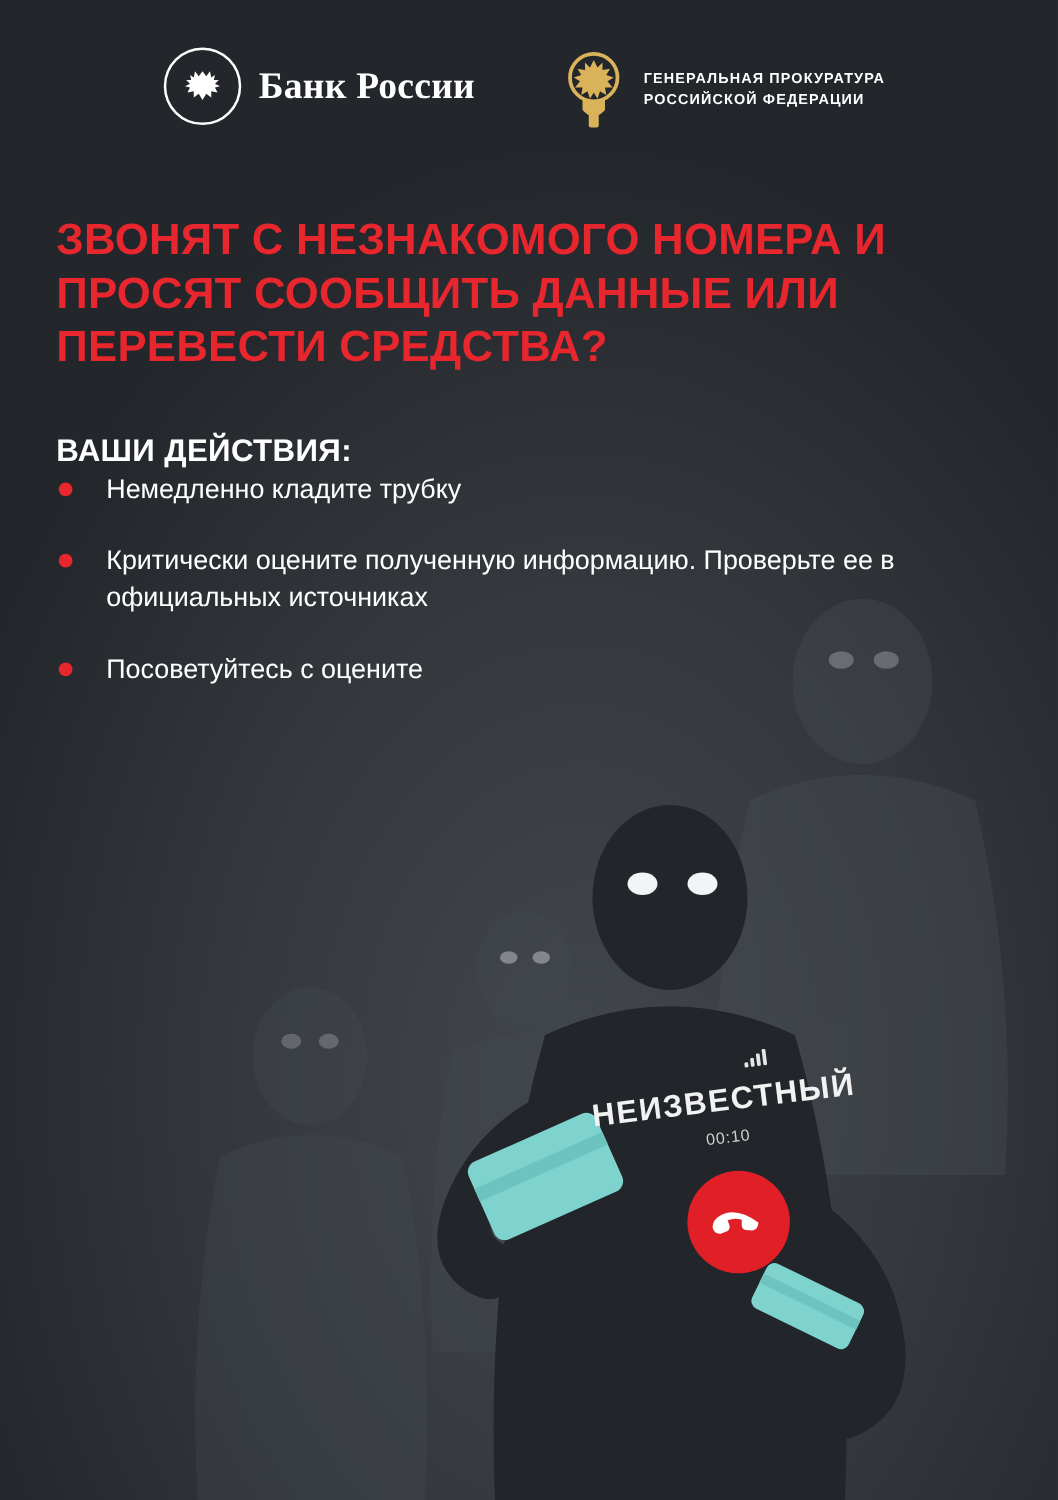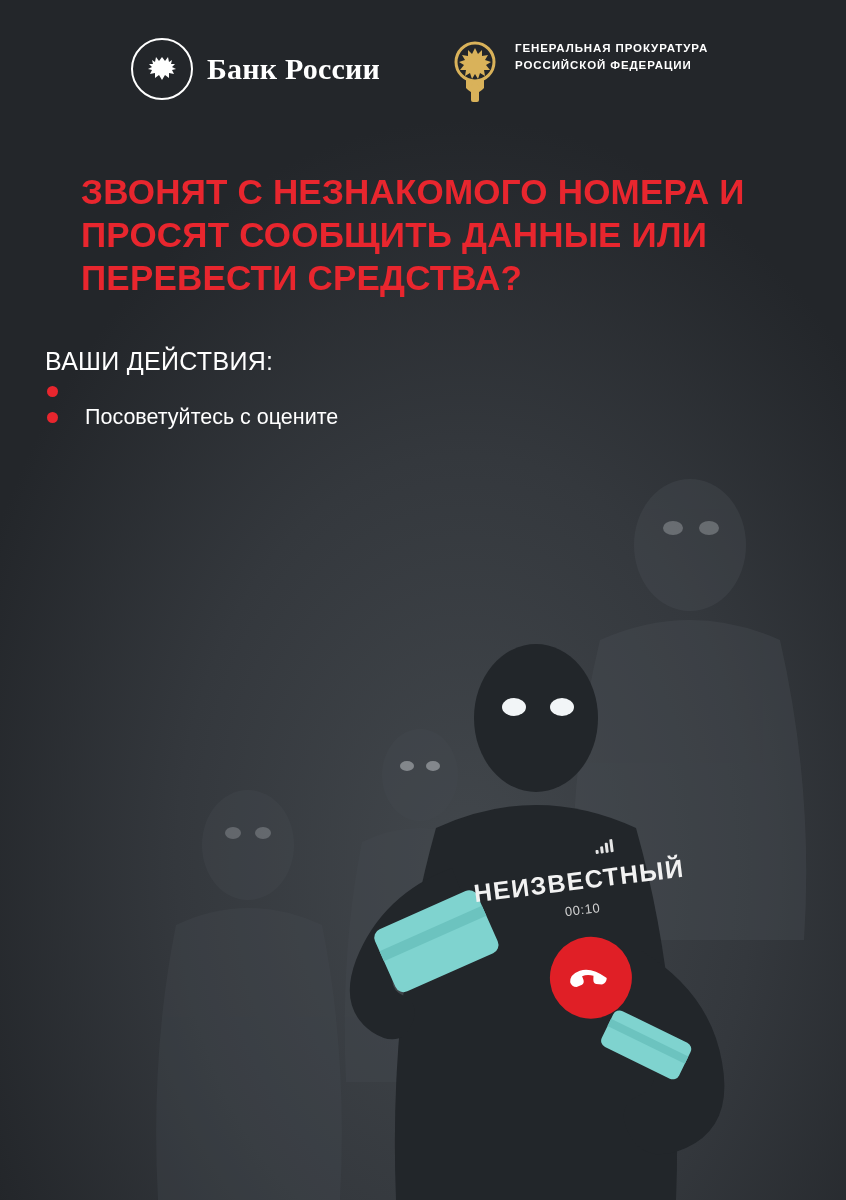--- a/index.html
+++ b/index.html
@@ -62,20 +62,21 @@
     letter-spacing: 0.2px;
     font-family: "Liberation Serif", serif;
     color: #ffffff;
     white-space: nowrap;
   }
   .logo-gp {
     position: absolute;
     left: 447px;
     top: 2px;
     display: flex;
+    align-items: center;
     gap: 12px;
   }
   .logo-gp .emblem {
     width: 56px;
     height: 64px;
   }
   .logo-gp .gp-text {
     font-size: 11.5px;
     font-weight: bold;
     line-height: 1.45;
@@ -90,31 +91,30 @@
     left: 45px;
     top: 148px;
     width: 760px;
     z-index: 3;
     color: #e8262e;
     font-size: 35px;
     font-weight: bold;
     line-height: 1.22;
     letter-spacing: 0.2px;
     text-transform: uppercase;
-    margin-left: 36px;
   }
 
   
   .actions-title {
     position: absolute;
     left: 45px;
     top: 326px;
     z-index: 3;
     font-size: 25px;
-    font-weight: normal;
+    font-weight: bold;
     letter-spacing: 0.3px;
     color: #ffffff;
     text-transform: uppercase;
   }
   .actions-list {
     position: absolute;
     left: 45px;
     top: 376px;
     width: 740px;
     z-index: 3;
@@ -280,20 +280,25 @@
     </div>
   </div>
 
   <h1 class="headline">ЗВОНЯТ С НЕЗНАКОМОГО НОМЕРА И ПРОСЯТ СООБЩИТЬ ДАННЫЕ ИЛИ ПЕРЕВЕСТИ СРЕДСТВА?</h1>
 
   <h2 class="actions-title">ВАШИ ДЕЙСТВИЯ:</h2>
 
   <ul class="actions-list">
     <li>
       <span class="bullet"></span>
+      <span>Немедленно кладите трубку</span>
+    </li>
+    <li>
+      <span class="bullet"></span>
+      <span>Критически оцените полученную информацию. Проверьте ее в официальных источниках</span>
     </li>
     <li>
       <span class="bullet"></span>
       <span>Посоветуйтесь с оцените</span>
     </li>
   </ul>
 
   <div class="call-ui">
     <div class="signal-bars">
       <i></i>

